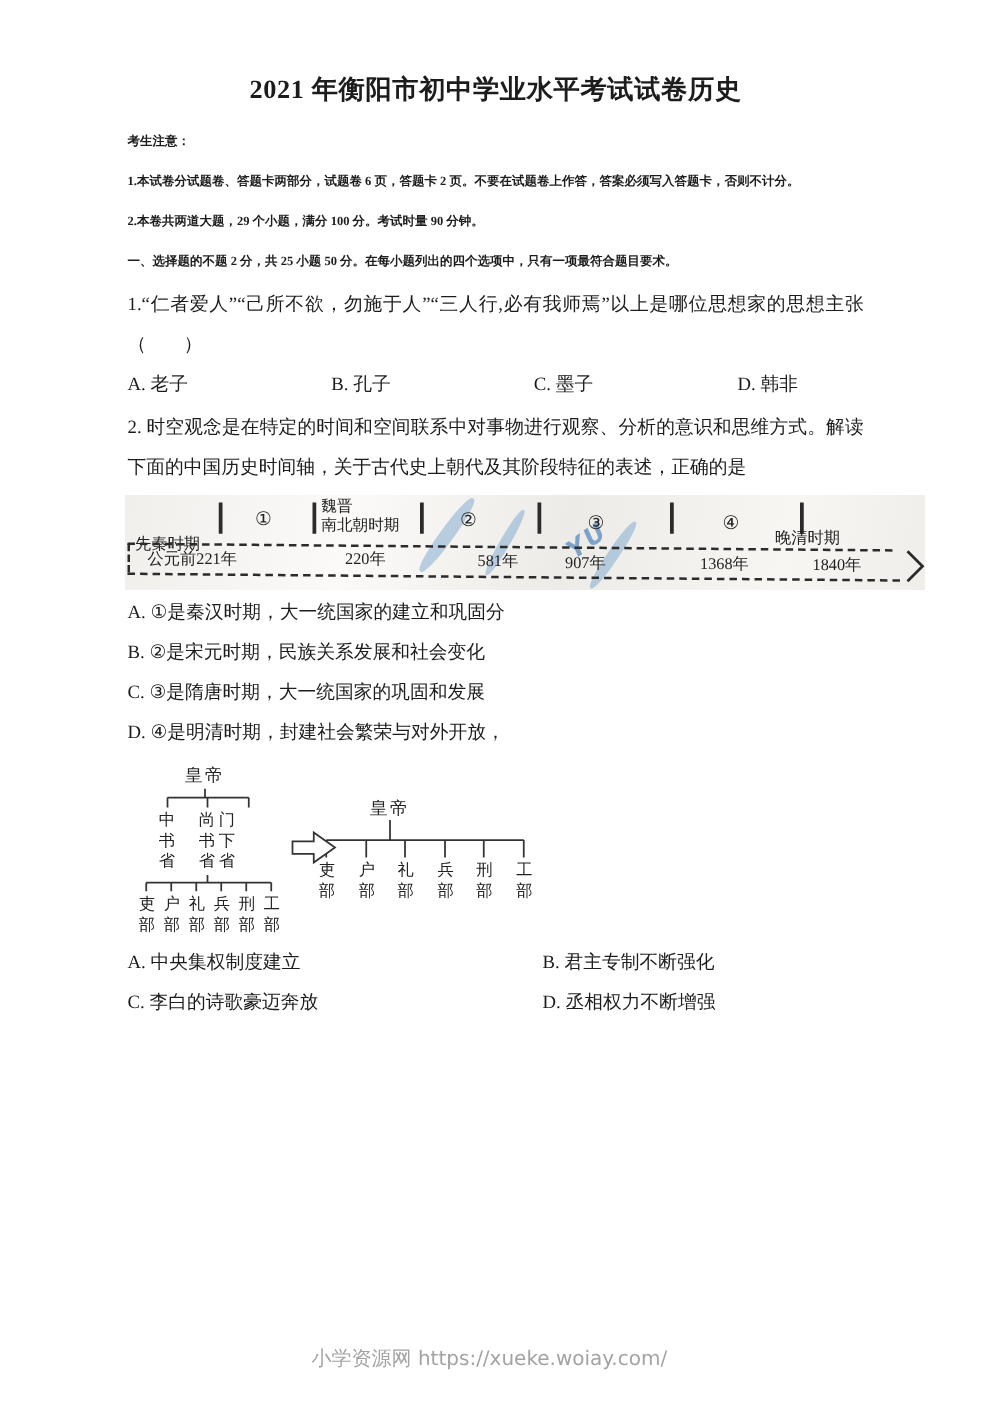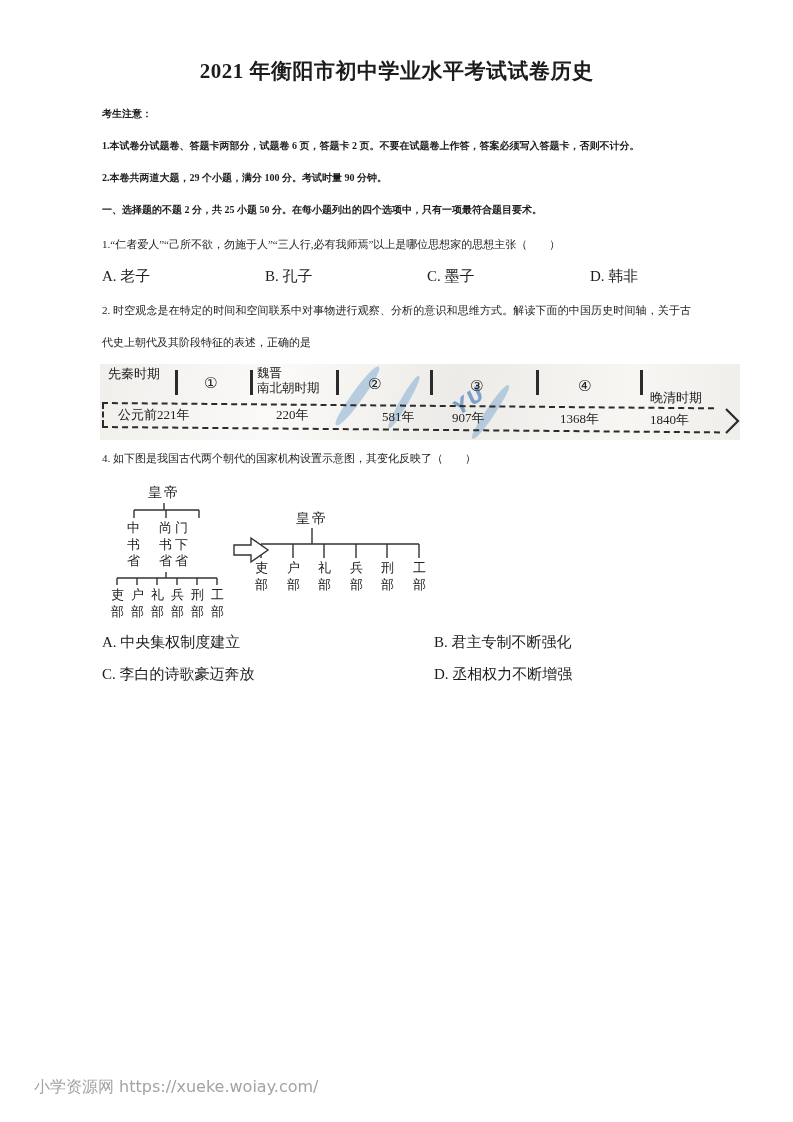--- a/index.html
+++ b/index.html
@@ -6,21 +6,21 @@
   .page {
     position:relative; width:725px; height:1122px; margin:4px auto;
     background:#ffffff; color:#1c1c1c; overflow:hidden;
     font-family:"Liberation Serif","DejaVu Serif","DejaVu Sans",serif;
   }
   .content { padding:0 68px 0 68px; }
   .title {
     margin:52px 0 0 0; text-align:center;
     font-size:21px; font-weight:bold; line-height:30px; letter-spacing:0.5px;
   }
-  p { margin:0; font-size:11px; line-height:32px; text-align:justify; }
+  p { margin:0; font-size:15px; line-height:32px; text-align:justify; }
   .b { font-weight:bold; font-size:10px; }
   .notice { margin-top:12px; }
   .q { margin-top:2px; }
   .opt-row4 { display:flex; font-size:15px; line-height:32px; }
   .opt-row4 .opt:nth-child(1){ width:163px; }
   .opt-row4 .opt:nth-child(2){ width:162px; }
   .opt-row4 .opt:nth-child(3){ width:163px; }
   .opt-grid { display:grid; grid-template-columns:332px auto; font-size:15px; line-height:32px; }
 
   
@@ -48,21 +48,21 @@
   .wm-s2 { left:300px; top:8px;  width:8px;  height:60px; transform:rotate(30deg); }
   .wm-s3 { left:386px; top:16px; width:9px;  height:64px; transform:rotate(34deg); }
 
   
   .orgfig { position:relative; width:430px; height:142px; margin:8px 0 2px 4px; }
   .orgfig svg { position:absolute; left:0; top:0; }
   .hlabel { position:absolute; font-size:14px; letter-spacing:2px; white-space:nowrap; color:#222; }
   .vlabel { position:absolute; width:15px; font-size:13px; line-height:16.5px; text-align:center; word-break:break-all; color:#222; }
 
   .footer {
-    position:absolute; left:0; right:10px; bottom:28px; text-align:left;
+    position:absolute; left:0; right:10px; bottom:28px; text-align:center;
     color:#a3a3a3; font-size:16px;
     font-family:"DejaVu Sans","Liberation Sans",sans-serif;
   }
 </style>
 </head>
 <body>
 
 <div class="page">
   <h1 class="title">2021 年衡阳市初中学业水平考试试卷历史</h1>
 
@@ -88,56 +88,61 @@
 
     <div class="q">
       <p>2. 时空观念是在特定的时间和空间联系中对事物进行观察、分析的意识和思维方式。解读下面的中国历史时间轴，关于古代史上朝代及其阶段特征的表述，正确的是</p>
 
       <div class="timeline">
         <span class="wm-stroke wm-s1"></span>
         <span class="wm-stroke wm-s2"></span>
         <span class="wm-stroke wm-s3"></span>
         <span class="wm-text">YU</span>
 
-        <span class="tl-p" style="left:8px; top:1px;">先秦时期</span>
+        <span class="tl-p" style="left:8px; top:30px;">先秦时期</span>
         <span class="tl-tick" style="left:75px;"></span>
         <span class="tl-p tl-circ" style="left:104px; top:10px;">①</span>
         <span class="tl-tick" style="left:150px;"></span>
         <span class="tl-p2"><span>魏晋</span><br><span>南北朝时期</span></span>
         <span class="tl-tick" style="left:236px;"></span>
         <span class="tl-p tl-circ" style="left:268px; top:11px;">②</span>
         <span class="tl-tick" style="left:330px;"></span>
         <span class="tl-p tl-circ" style="left:370px; top:13px;">③</span>
         <span class="tl-tick" style="left:436px;"></span>
         <span class="tl-p tl-circ" style="left:478px; top:13px;">④</span>
         <span class="tl-tick" style="left:540px;"></span>
-        <span class="tl-p" style="left:550px; top:25px;">晚清时期</span>
+        <span class="tl-p" style="left:520px; top:25px;">晚清时期</span>
 
         <span class="dash dash-top"></span>
         <span class="dash dash-bot"></span>
         <span class="dash-v"></span>
         <span class="tl-arrow">
           <svg width="16" height="30" viewBox="0 0 16 30">
               <path d="M2 3 L14 15 L2 27" fill="none" stroke="#2b2b2b" stroke-width="2.2"></path>
             </svg>
         </span>
 
         <span class="tl-y" style="left:18px;  top:42px;">公元前221年</span>
         <span class="tl-y" style="left:176px; top:42px;">220年</span>
         <span class="tl-y" style="left:282px; top:44px;">581年</span>
         <span class="tl-y" style="left:352px; top:45px;">907年</span>
         <span class="tl-y" style="left:460px; top:46px;">1368年</span>
         <span class="tl-y" style="left:550px; top:47px;">1840年</span>
       </div>
 
+      <div>
+        <p>A. ①是秦汉时期，大一统国家的建立和巩固分</p>
+        <p>B. ②是宋元时期，民族关系发展和社会变化</p>
+        <p>C. ③是隋唐时期，大一统国家的巩固和发展</p>
+        <p>D. ④是明清时期，封建社会繁荣与对外开放，</p>
+      </div>
     </div>
 
 
     <div class="q">
-      <p>4. 如下图是我国古代两个朝代的国家机构设置示意图，其变化反映了（　　）</p>
 
       <div class="orgfig">
         <svg width="430" height="142" viewBox="0 0 430 142">
           <g fill="none" stroke="#333" stroke-width="1.4">
             <path d="M58 21 V28 M28 28 H93 M28 28 V36 M60 28 V36 M93 28 V36"></path>
             <path d="M60 90 V96 M11 96 H111 M11 96 V103 M31 96 V103 M51 96 V103 M71 96 V103 M91 96 V103 M111 96 V103"></path>
             <path d="M206 46 V62 M155 62 H313 M155 62 V76 M187 62 V76 M218 62 V76 M250 62 V76 M281 62 V76 M313 62 V76"></path>
           </g>
           <path d="M128 63 h17 v-7 l17 12 -17 12 v-7 h-17 z" fill="#ffffff" stroke="#333" stroke-width="1.4"></path>
         </svg>

